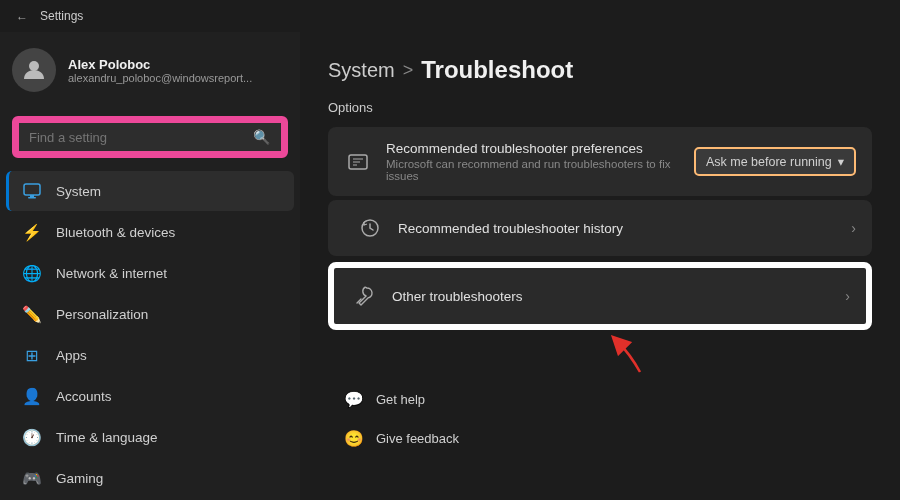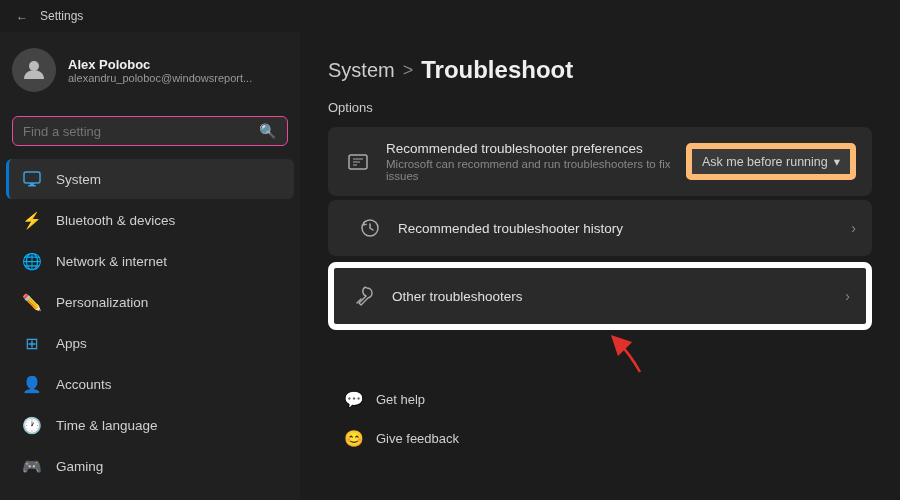--- a/index.html
+++ b/index.html
@@ -65,21 +65,21 @@
       flex-shrink: 0;
     }
     .avatar svg { width: 26px; height: 26px; }
     .user-info { display: flex; flex-direction: column; }
     .user-name { font-size: 13px; font-weight: 600; color: #f0f0f0; }
     .user-email { font-size: 11px; color: #999; }
 
     .search-box {
       margin: 8px 12px 12px;
       background: #2d2d2d;
-      border: 1px solid #ec4899;
+      border: 7px solid #ec4899;
       border-radius: 6px;
       display: flex;
       align-items: center;
       padding: 6px 10px;
       gap: 8px;
     }
     .search-input {
       background: transparent;
       border: none;
       outline: none;
@@ -171,21 +171,21 @@
     .card-title { font-size: 13.5px; color: #e0e0e0; }
     .card-desc { font-size: 11.5px; color: #888; margin-top: 2px; }
 
     .card-action {
       display: flex;
       align-items: center;
       gap: 6px;
     }
     .dropdown-btn {
       background: #3a3a3a;
-      border: 6px solid #fdba74;
+      border: 2px solid #fdba74;
       border-radius: 5px;
       padding: 5px 10px;
       color: #d0d0d0;
       font-size: 12.5px;
       cursor: pointer;
       display: flex; align-items: center; gap: 6px;
     }
 
     .chevron-right { color: #888; font-size: 14px; }
 

